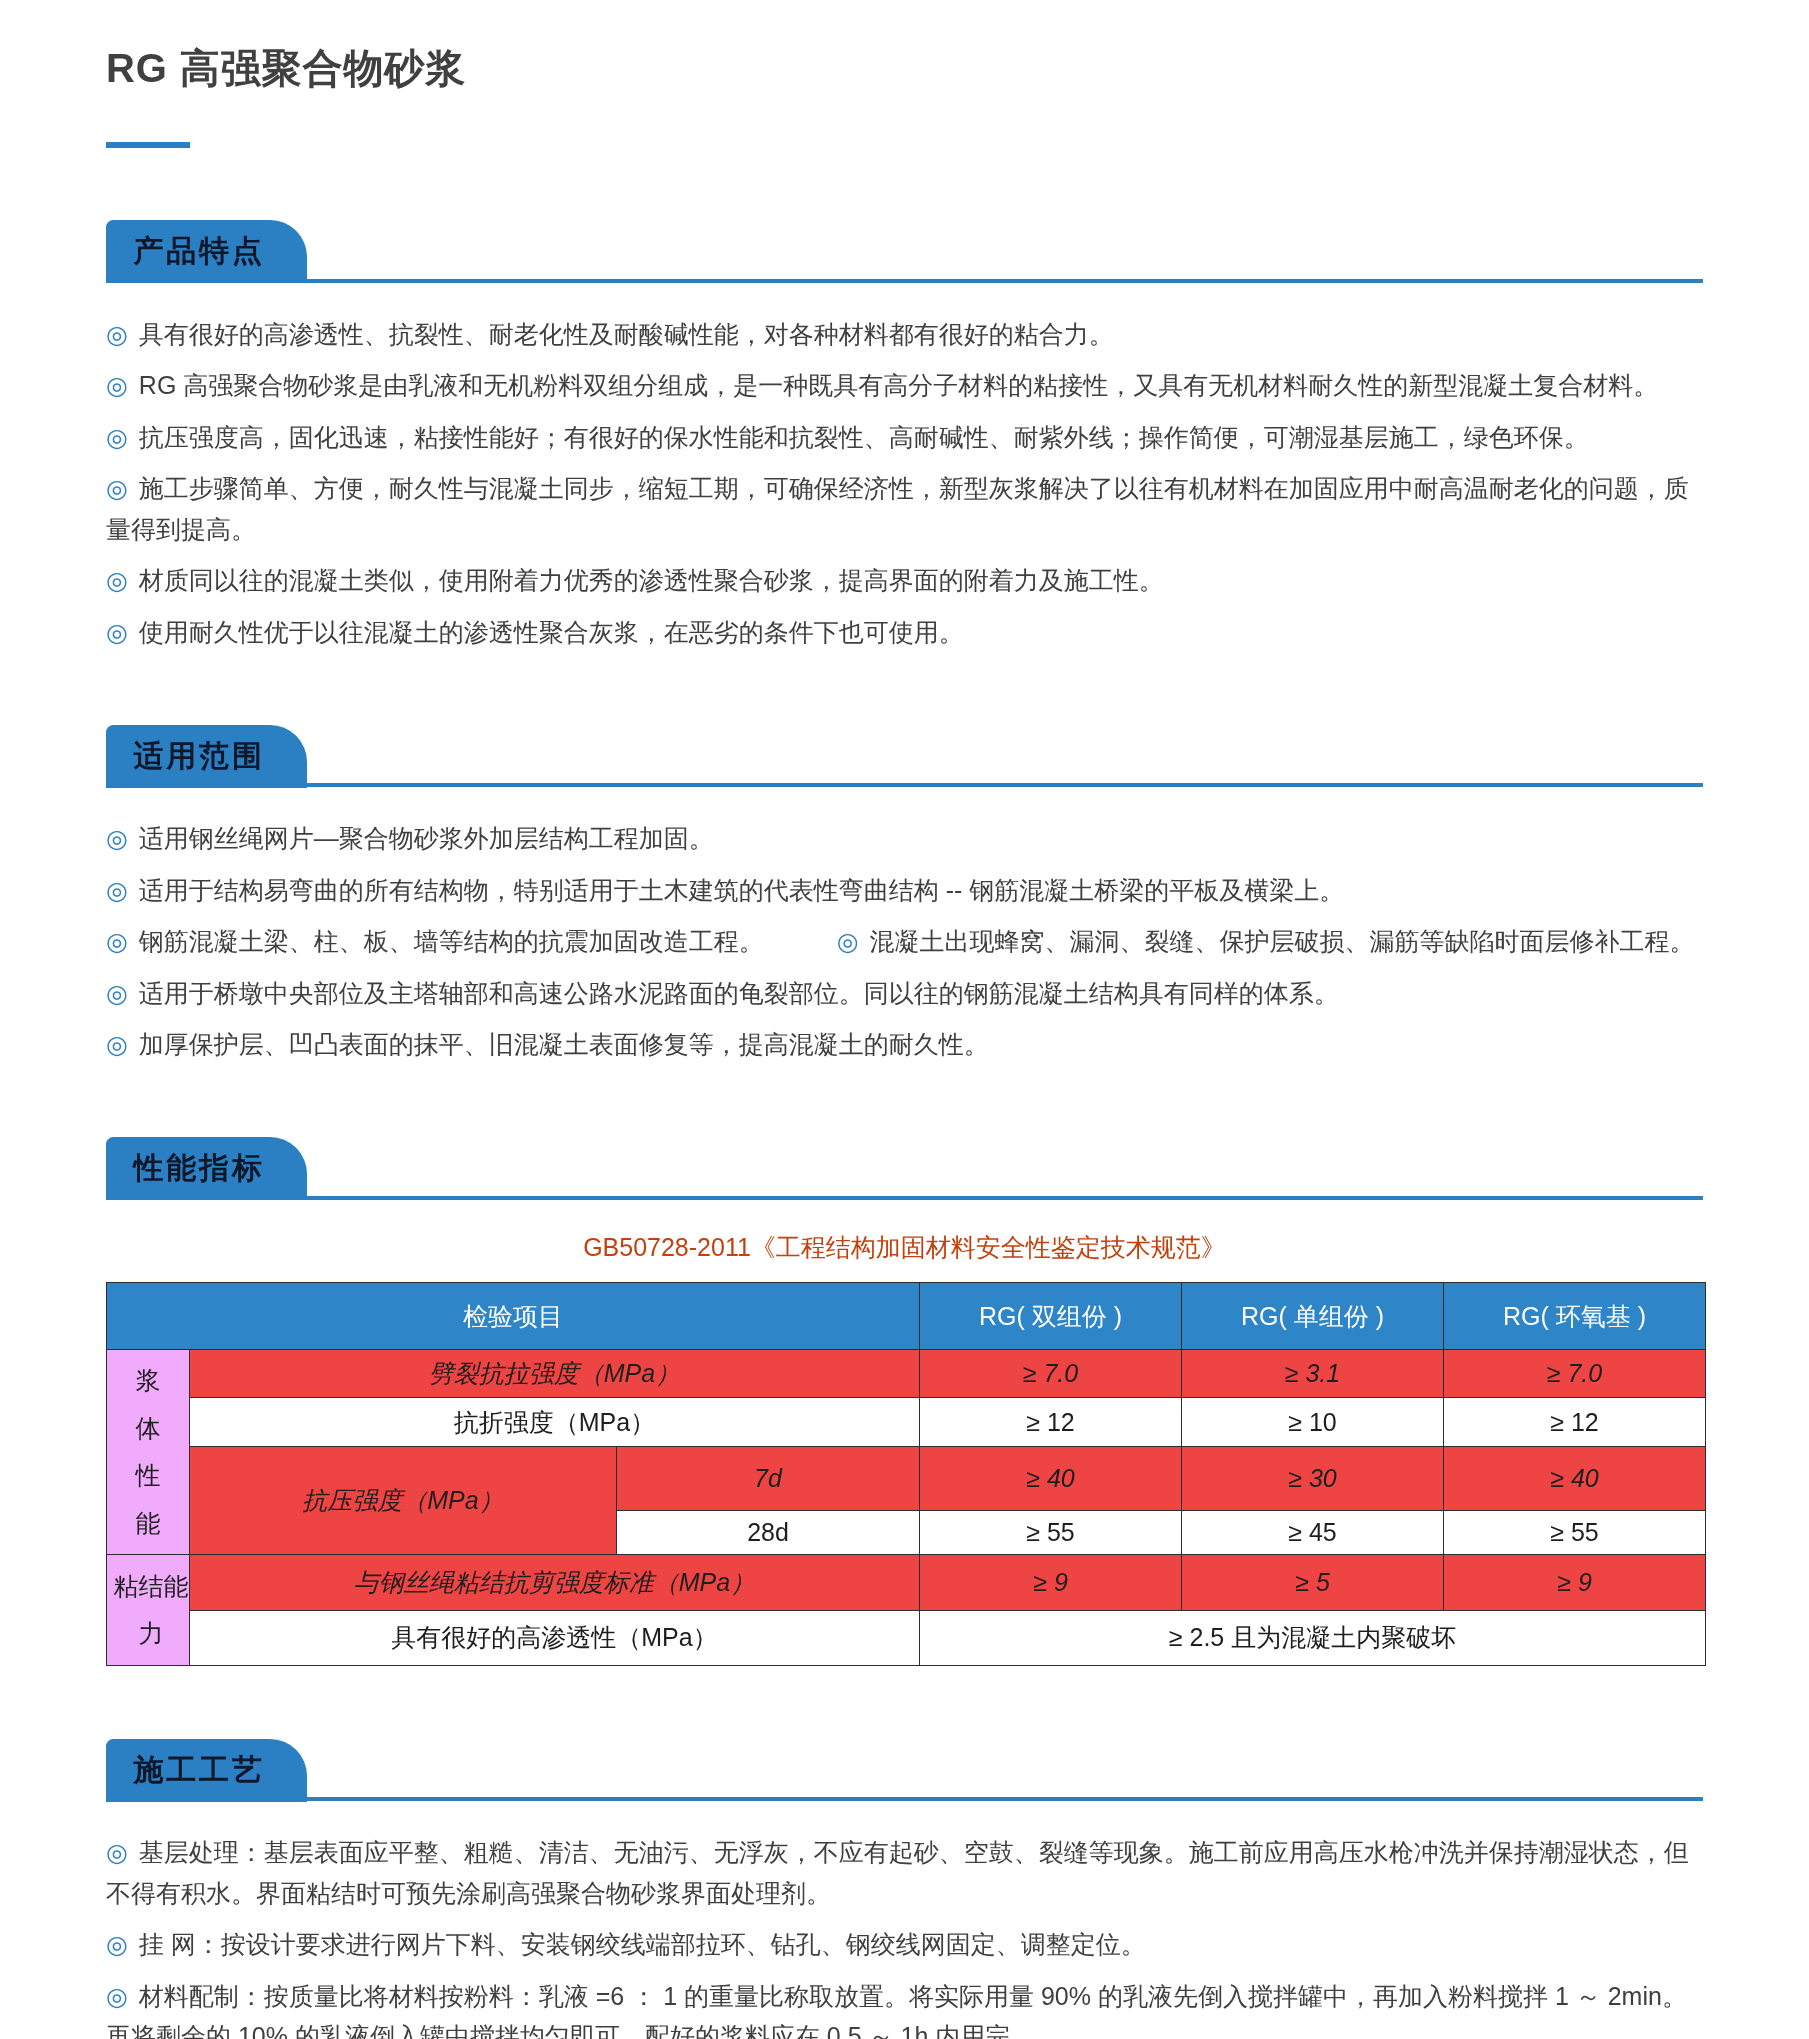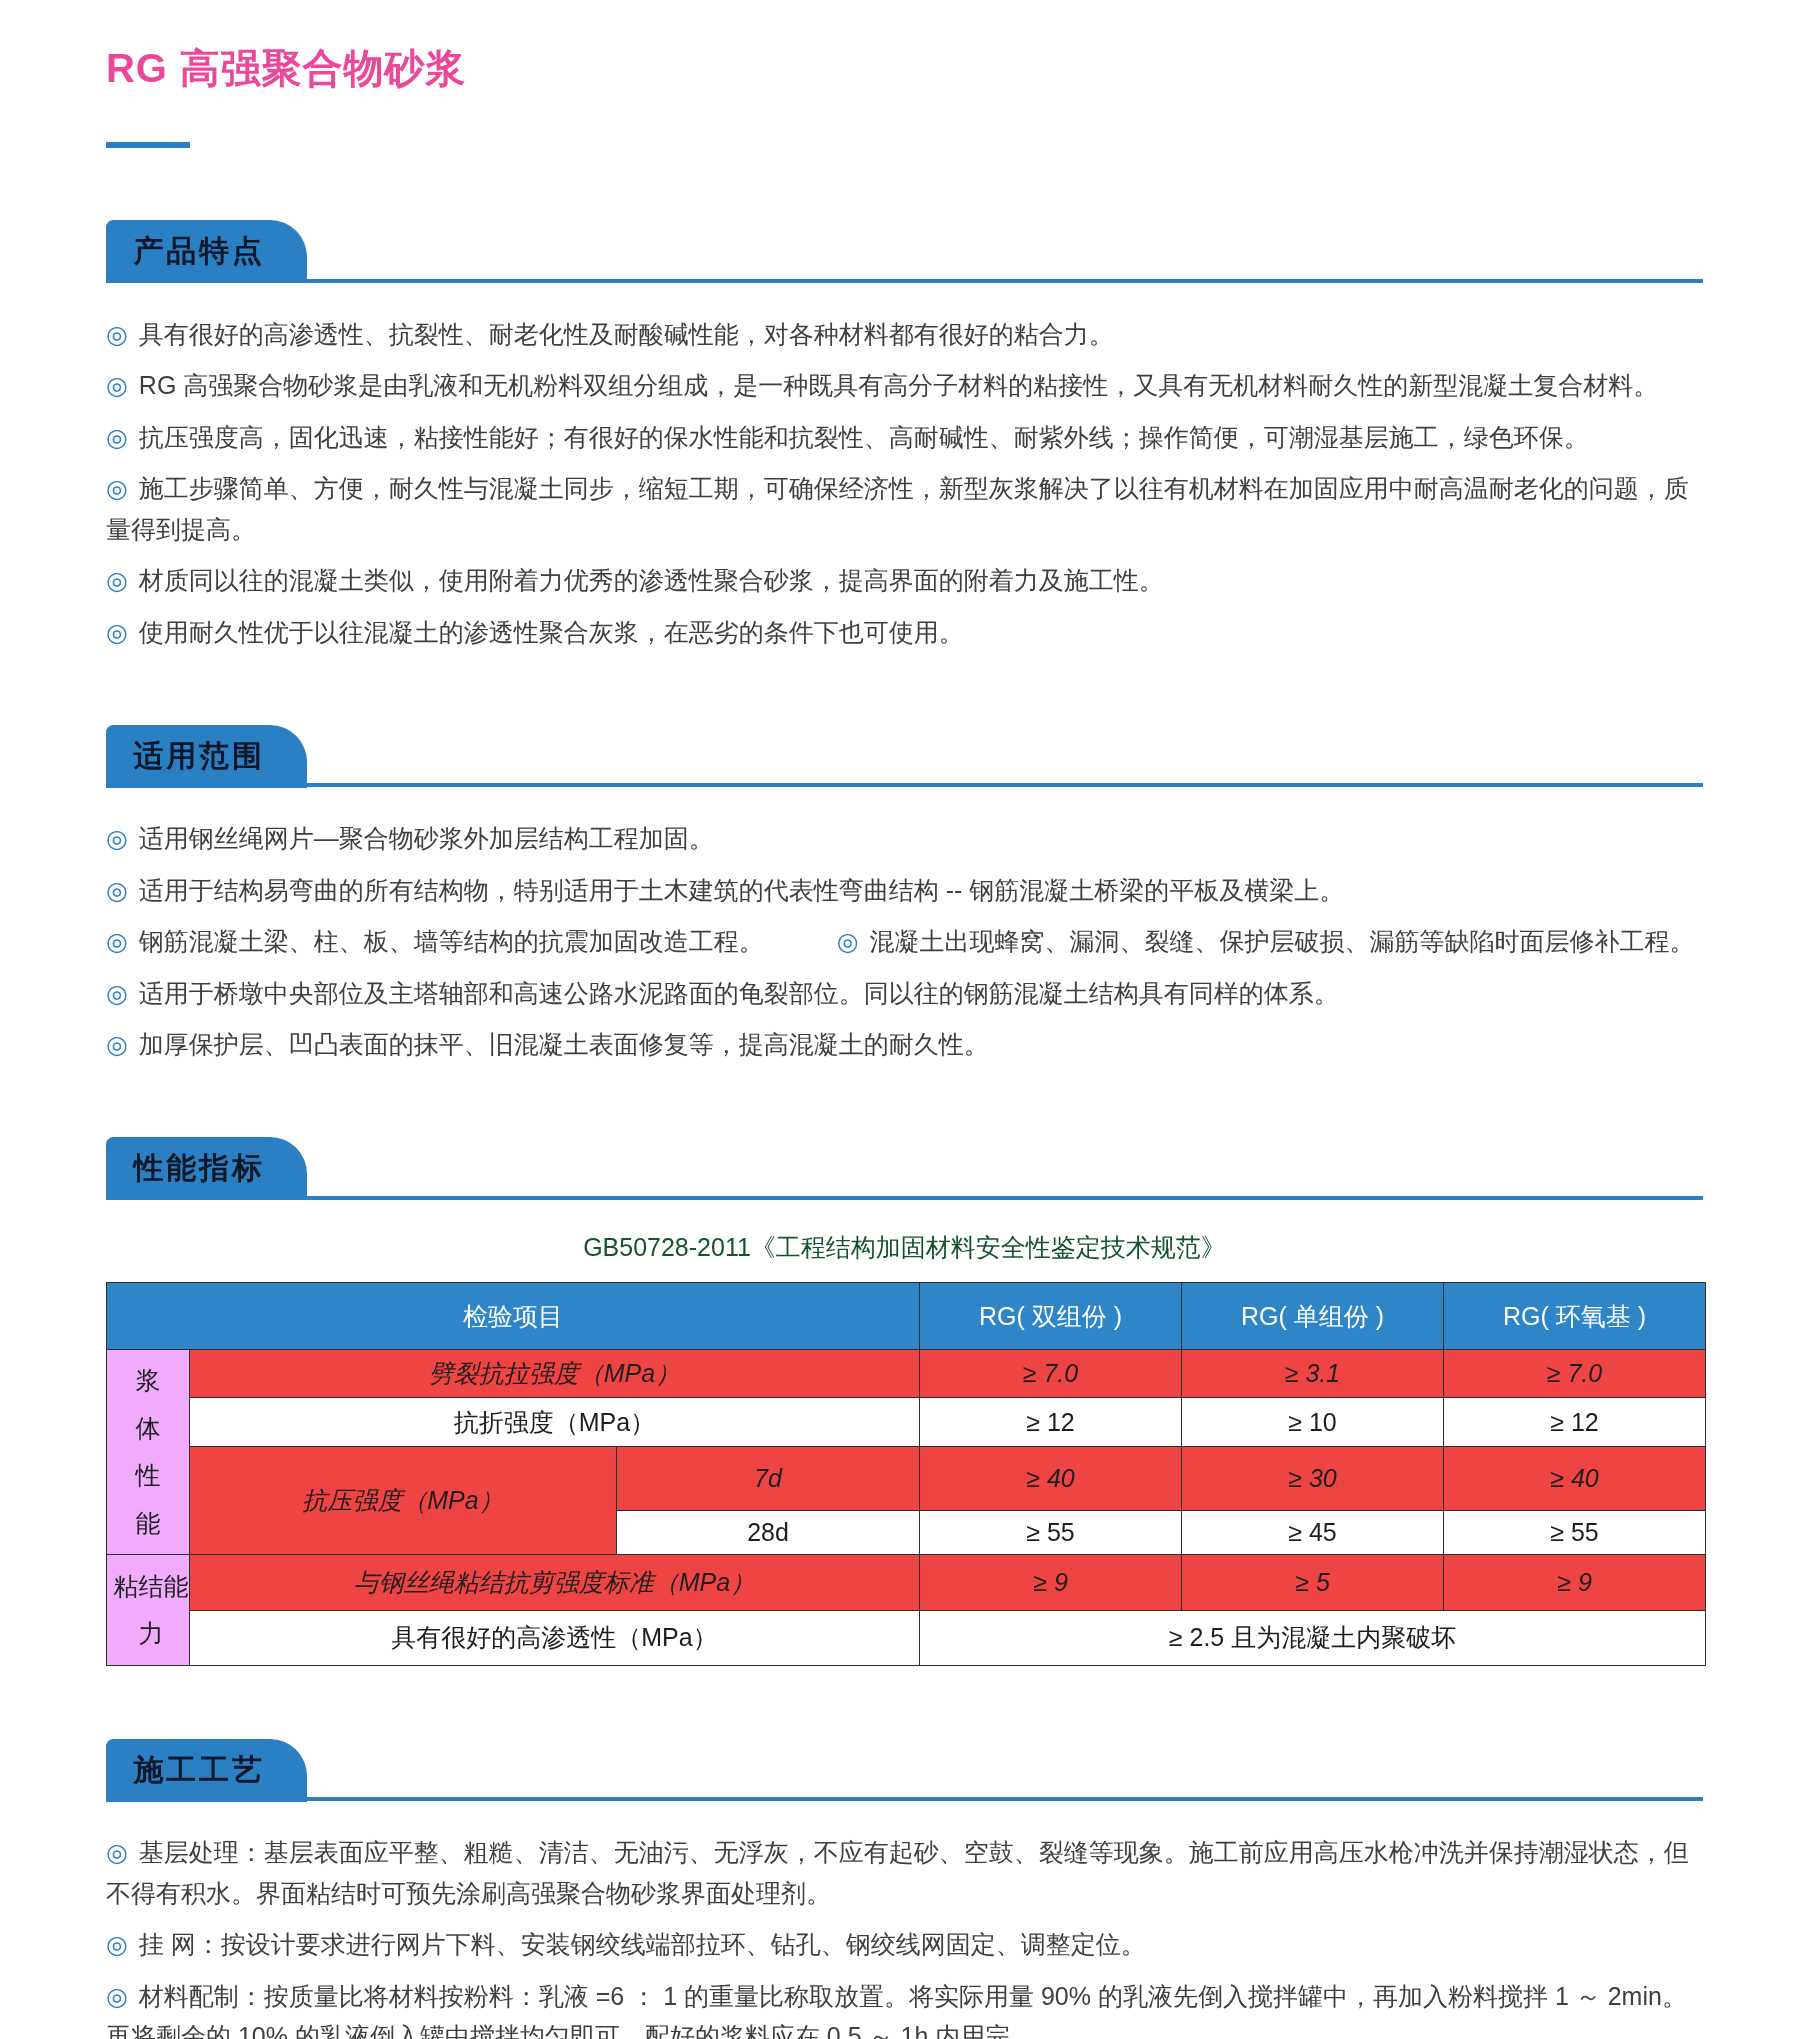--- a/index.html
+++ b/index.html
@@ -3,37 +3,37 @@
 <meta charset="utf-8">
 <style>
   html,body{margin:0;padding:0;}
   body{
     width:1809px; min-height:2040px; background:#ffffff;
     font-family:"Liberation Sans","DejaVu Sans",sans-serif;
     color:#404040; position:relative; overflow:hidden;
   }
   .content{position:relative; z-index:1; padding:24px 106px 37px 106px;}
   h1.page-title{
-    margin:16.5px 0 0 0; font-size:40px; font-weight:bold; color:#ec4899; letter-spacing:0.9px;
+    margin:16.5px 0 0 0; font-size:40px; font-weight:bold; color:#404040; letter-spacing:0.9px;
   }
   .title-underline{width:84px; height:6.4px; background:#2b7fc4; margin-top:46px;}
   .section{margin-top:72px;}
   .sec-head{position:relative; height:59px; border-bottom:4.6px solid #2b80c4;}
   .badge{
     position:absolute; left:0; bottom:-4.6px; height:63px;
     display:inline-flex; align-items:center;
     background:#2b80c4; color:#0f172a;
     font-size:30px; font-weight:bold; letter-spacing:2.8px;
     padding:0 42px 0 27.5px; border-radius:7.3px 37px 0 0;
   }
   .sec-body{margin-top:31px;}
   p.bullet{font-size:25px; line-height:1.62; margin:0 0 11px 0; color:#3f3f3f;}
   .bdot{color:#2b7fc4; margin-right:11px;}
   .pair-second{margin-left:66px;}
-  .standard{text-align:center; font-size:25px; color:#14532d; margin:26px 0 18.4px 0;}
+  .standard{text-align:center; font-size:25px; color:#c2410c; margin:26px 0 18.4px 0;}
   table.perf{
     width:100%; border-collapse:collapse; table-layout:fixed;
     font-size:25px; color:#1e1e1e;
   }
   table.perf td{border:1.8px solid #2d2d2d; text-align:center; padding:7.3px 5.5px; vertical-align:middle;}
   td.th{background:#2e86c8; color:#ffffff; height:51px; font-weight:normal;margin-left:34px;}
   td.gray{background:#ef4444;font-style:italic;}
   td.grp{background:#f0abfc; padding:3.7px 0;}
   .grp-inner-1{width:27.5px; margin:0 auto; word-break:break-all; line-height:1.9;}
   .grp-inner-2{width:77px; margin:0 auto; word-break:break-all; line-height:1.9;}

